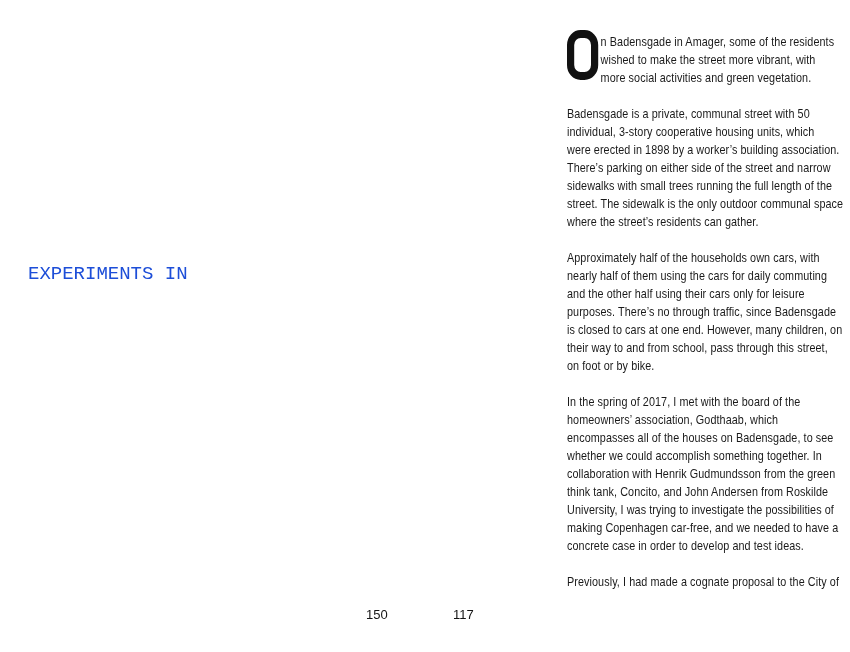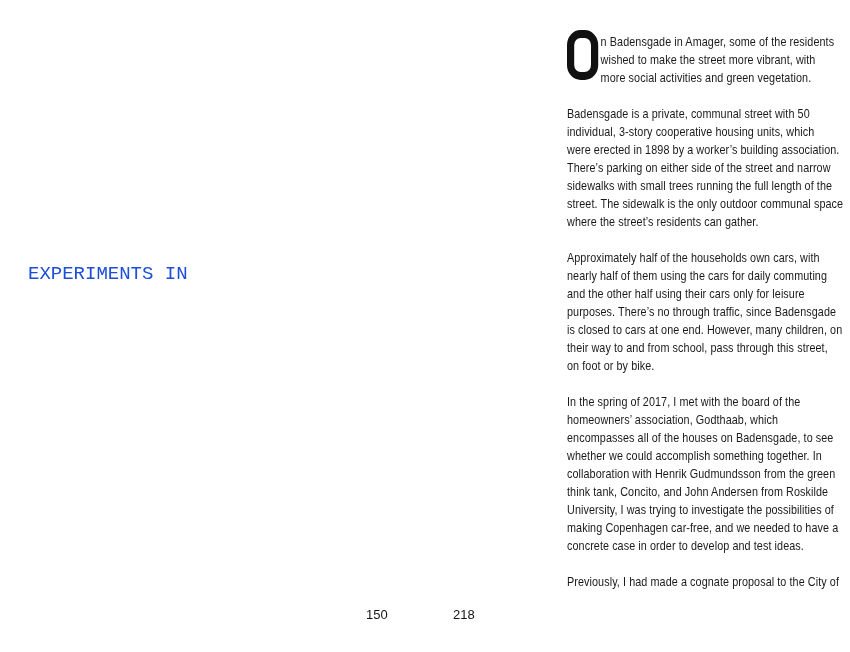--- a/index.html
+++ b/index.html
@@ -134,15 +134,15 @@
         <div class="line">making Copenhagen car-free, and we needed to have a</div>
         <div class="line">concrete case in order to develop and test ideas.</div>
       </div>
       <div class="paragraph">
         <div class="line">Previously, I had made a cognate proposal to the City of</div>
       </div>
     </div>
 
   <div class="pagenum pagenum-left">150</div>
 
-  <div class="pagenum pagenum-right">218</div>
+  <div class="pagenum pagenum-right">117</div>
 
 </div>
 
 </body></html>

